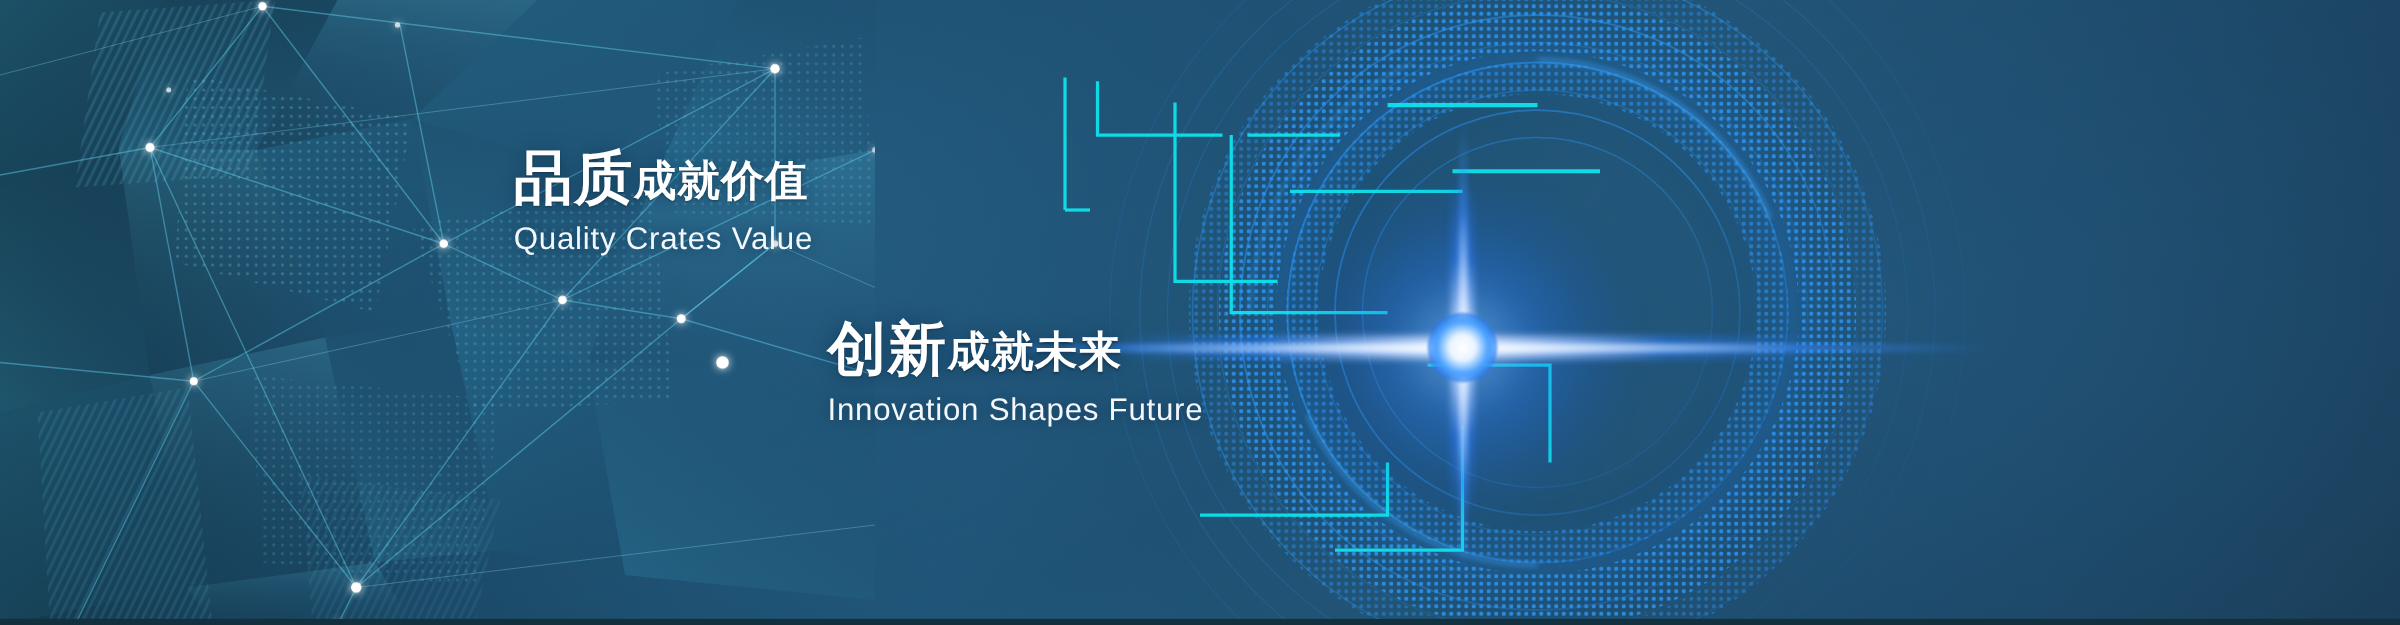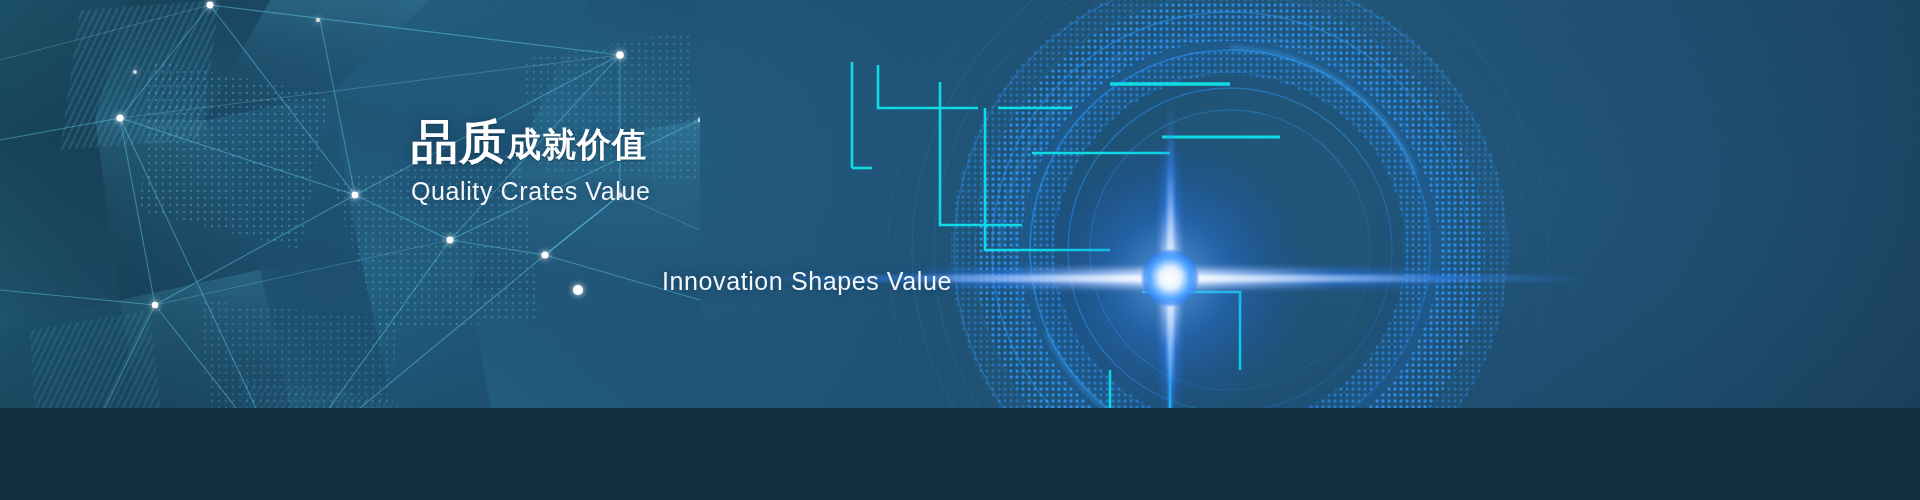--- a/index.html
+++ b/index.html
@@ -4,21 +4,21 @@
 <style>
   * { margin:0; padding:0; box-sizing:border-box; }
   html, body {
     width:1920px; height:500px; overflow:hidden;
     background:#13303f;
     font-family:"Liberation Sans", sans-serif;
   }
 
   #banner {
     position:relative;
-    width:1920px; height:408px;
+    width:1920px; height:495px;
     overflow:hidden;
     background:
       radial-gradient(ellipse 900px 620px at 30% 35%, rgba(37,96,134,0.85) 0%, rgba(30,78,112,0.35) 55%, rgba(0,0,0,0) 78%),
       radial-gradient(ellipse 1100px 700px at 78% 50%, rgba(34,88,126,0.70) 0%, rgba(25,64,96,0.28) 58%, rgba(0,0,0,0) 80%),
       linear-gradient(118deg, #12333f 0%, #17415a 22%, #215a7e 46%, #245a7c 62%, #1e4a6a 80%, #1a3a52 100%);
   }
 
   
   .layer { position:absolute; inset:0; }
   .mesh-svg, .ring-svg, .hud-svg { position:absolute; }
@@ -309,16 +309,19 @@
   </div>
 
   <div class="copy-block" id="copy-1">
     <div class="headline">
       <span class="hl-strong">品质</span><span class="hl-light">成就价值</span>
     </div>
     <div class="subline">Quality Crates Value</div>
   </div>
 
   <div class="copy-block" id="copy-2">
-    <div class="subline">Innovation Shapes Value</div>
+    <div class="headline">
+      <span class="hl-strong">创新</span><span class="hl-light">成就未来</span>
+    </div>
+    <div class="subline">Innovation Shapes Future</div>
   </div>
 
 </div>
 
 </body></html>

